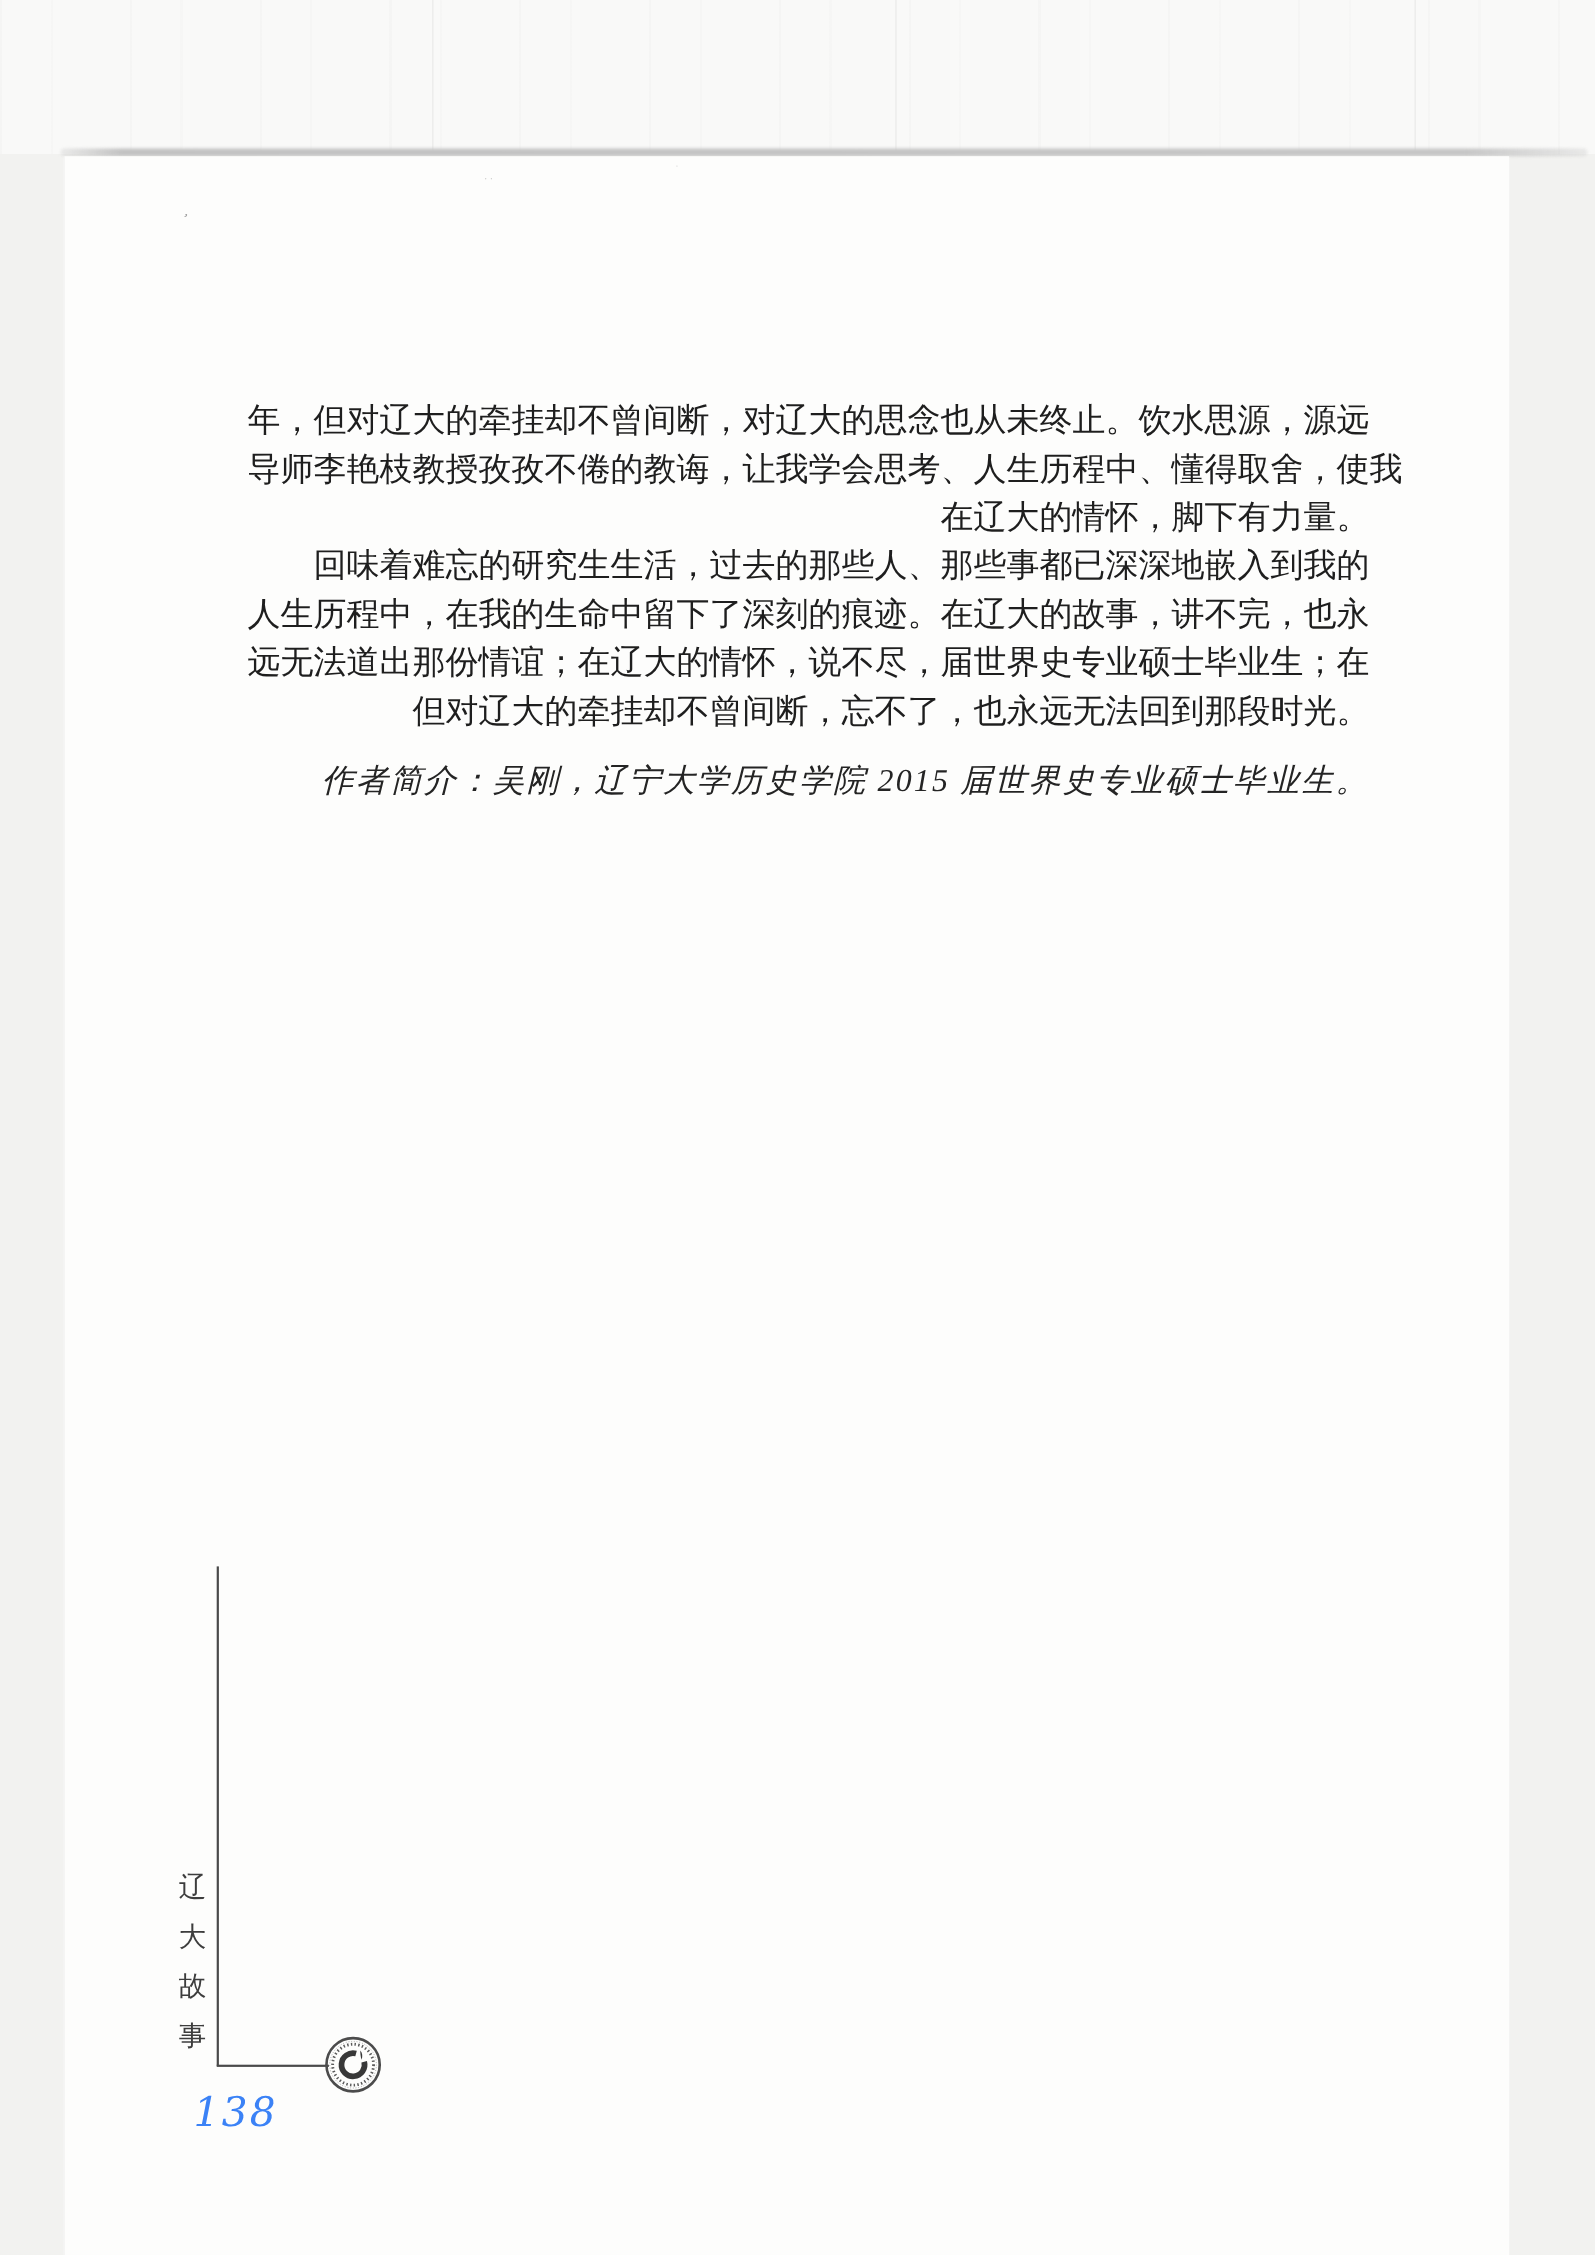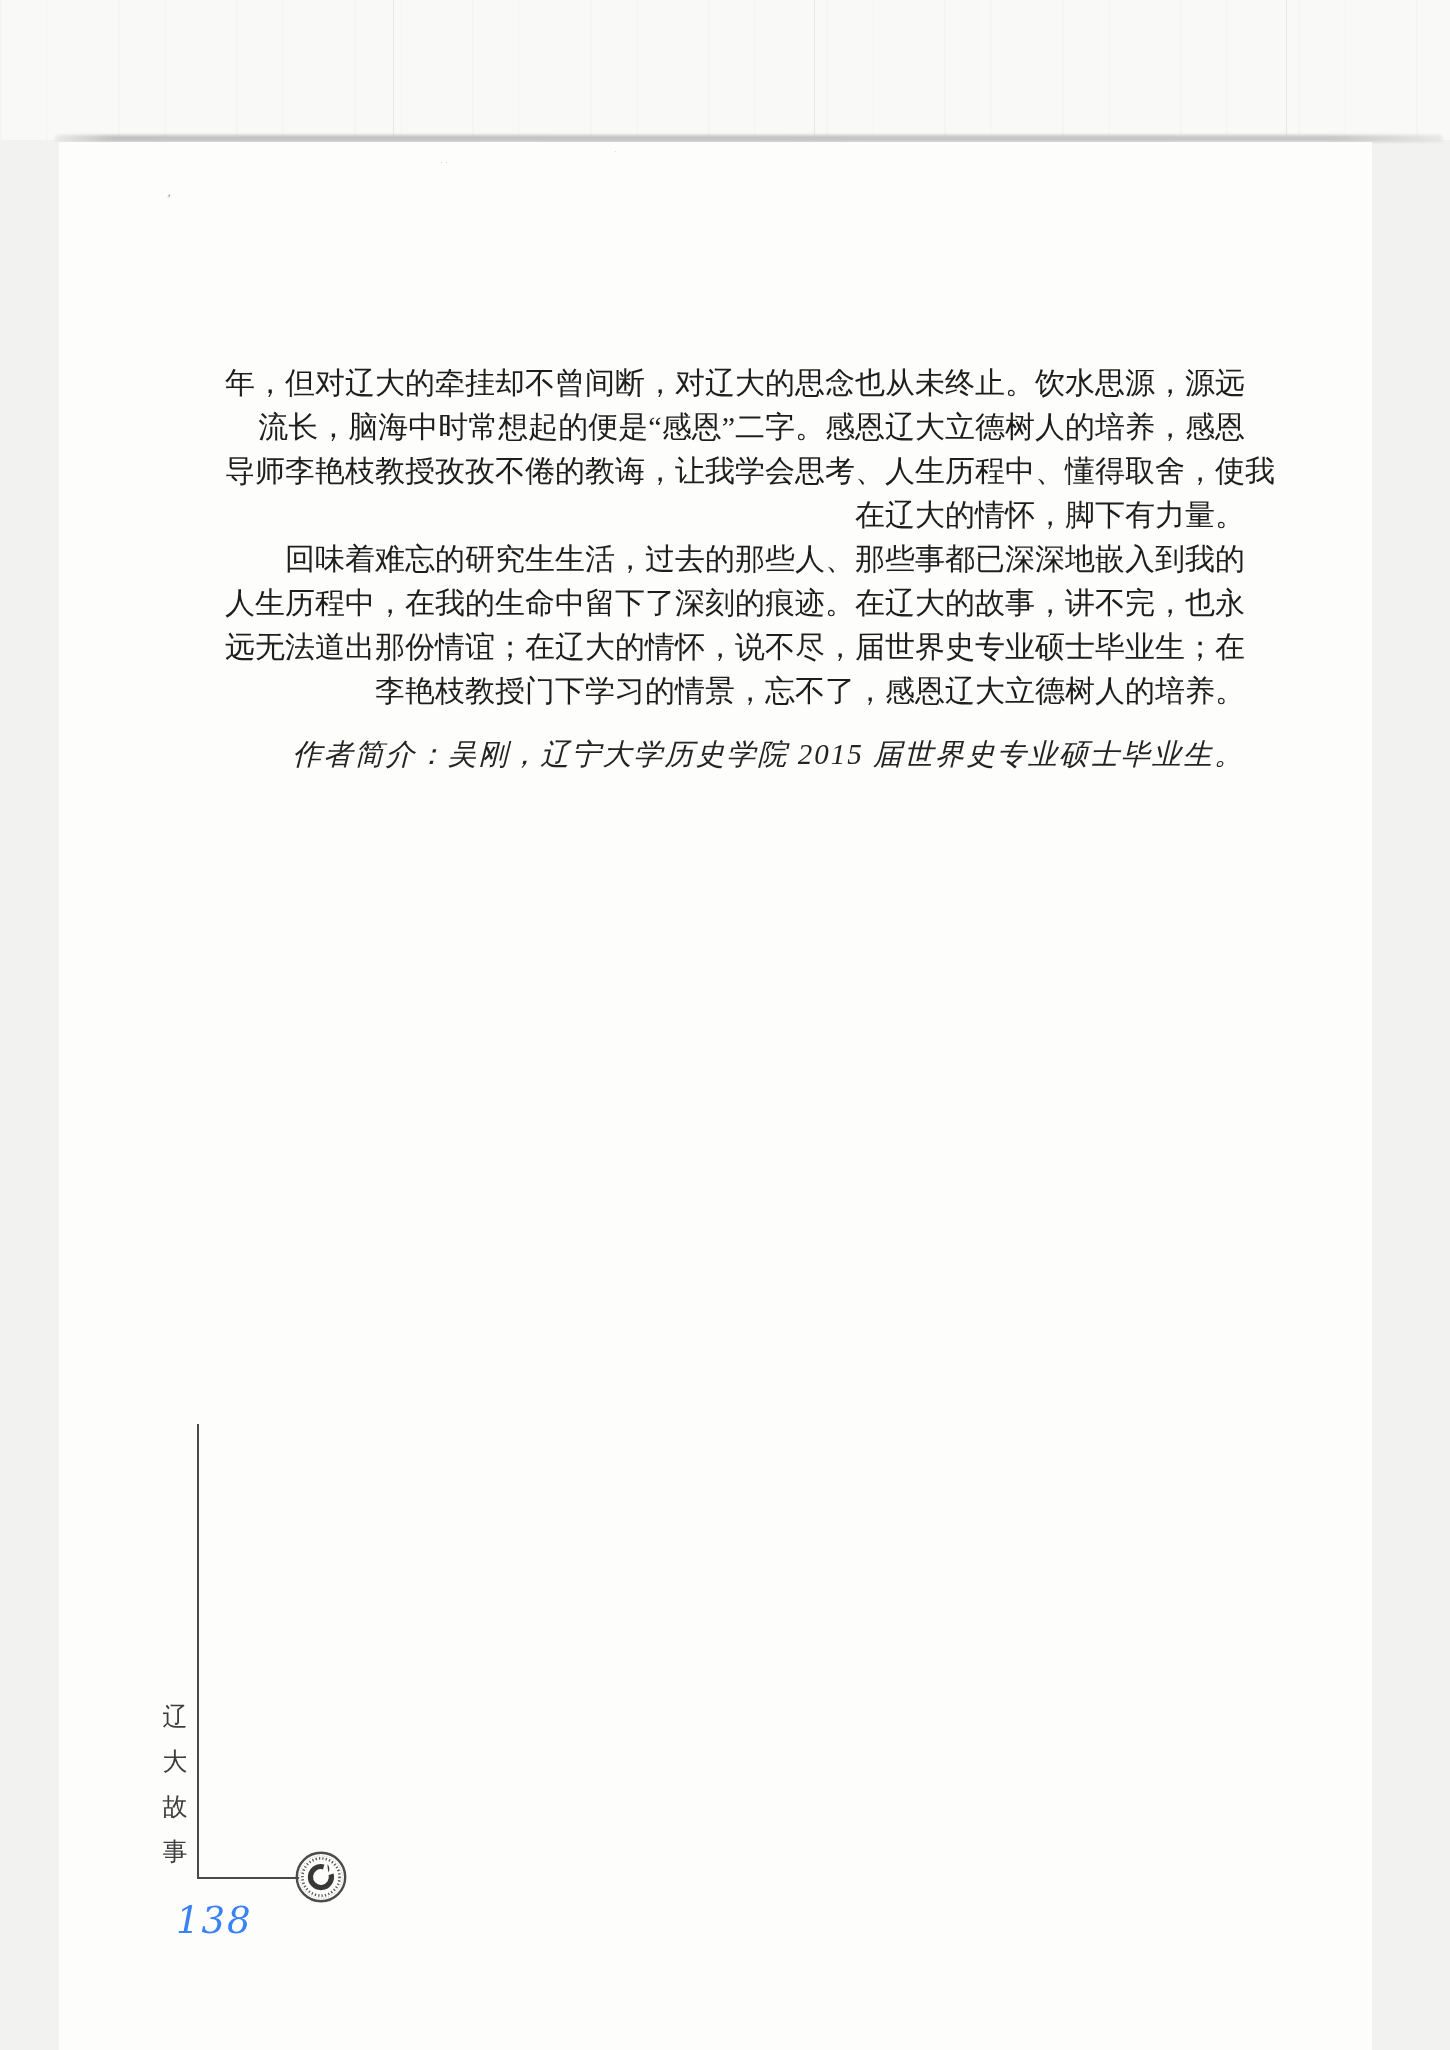--- a/index.html
+++ b/index.html
@@ -93,27 +93,26 @@
   <div class="page-shadow"></div>
 
   <div class="page">
 
     <span class="speck s1">’</span>
     <span class="speck s2">·&nbsp;·</span>
     <span class="speck s3">·</span>
 
     <div class="text-block">
       <div class="line">年，但对辽大的牵挂却不曾间断，对辽大的思念也从未终止。饮水思源，源远</div>
-      <div class="line">流长，脑海中时常想起的便是“感恩”二字。感恩辽大立德树人的培养，感恩</div>
       <div class="line">导师李艳枝教授孜孜不倦的教诲，让我学会思考、人生历程中、懂得取舍，使我</div>
       <div class="line">在辽大的情怀，脚下有力量。</div>
       <div class="line indent">回味着难忘的研究生生活，过去的那些人、那些事都已深深地嵌入到我的</div>
       <div class="line">人生历程中，在我的生命中留下了深刻的痕迹。在辽大的故事，讲不完，也永</div>
       <div class="line">远无法道出那份情谊；在辽大的情怀，说不尽，届世界史专业硕士毕业生；在</div>
-      <div class="line">李艳枝教授门下学习的情景，忘不了，感恩辽大立德树人的培养。</div>
+      <div class="line">但对辽大的牵挂却不曾间断，忘不了，也永远无法回到那段时光。</div>
       <div class="author-line">作者简介：吴刚，辽宁大学历史学院 2015 届世界史专业硕士毕业生。</div>
     </div>
 
     <div>
       <div class="v-rule"></div>
       <div class="h-rule"></div>
 
       <div class="series-title">
         <span class="char">辽</span>
         <span class="char">大</span>

